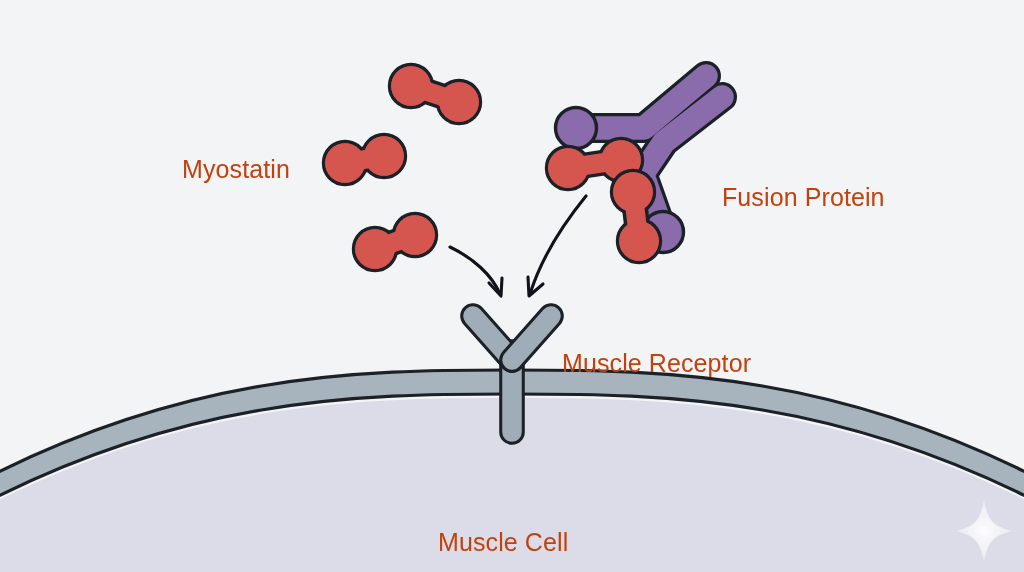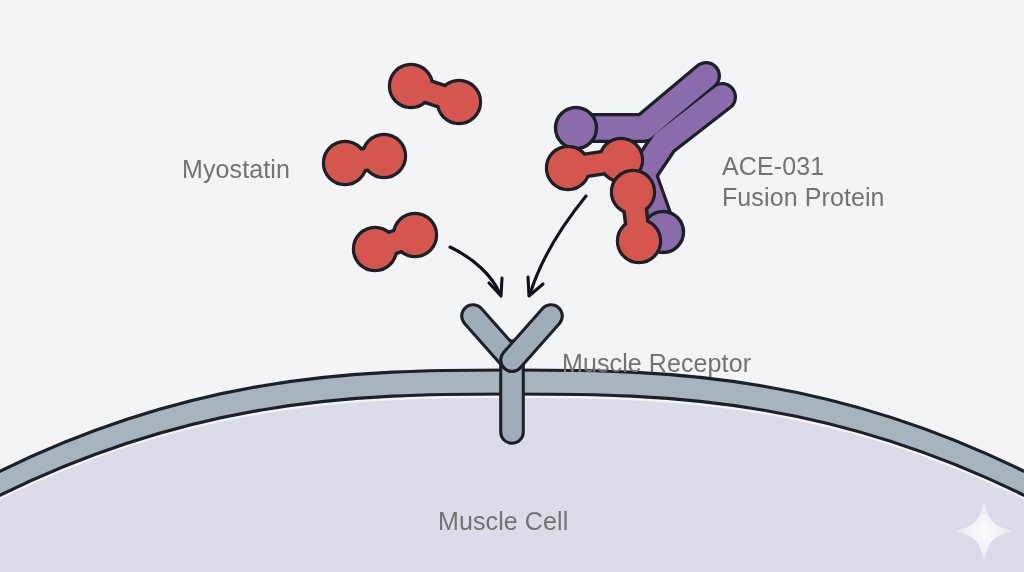--- a/index.html
+++ b/index.html
@@ -17,31 +17,31 @@
   }
   #scene {
     position: absolute;
     inset: 0;
     width: 1024px;
     height: 572px;
     display: block;
   }
   .lbl {
     position: absolute;
-    color: #737373;
+    color: #c2410c;
     font-family: "Liberation Sans", sans-serif;
     font-size: 25px;
     line-height: 31px;
     white-space: pre;
     letter-spacing: 0.1px;
   }
   #label-myostatin { left: 182px; top: 154px; }
   #label-ace031    { left: 722px; top: 151px; }
   #label-receptor  { left: 562px; top: 348px; }
-  #label-muscle    { left: 438px; top: 506px; }
+  #label-muscle    { left: 438px; top: 527px; }
 </style>
 </head>
 <body>
 
 <div id="stage">
 
   <svg id="scene" viewBox="0 0 1024 572" xmlns="http://www.w3.org/2000/svg">
 
     <defs>
       <clipPath id="clipStage">
@@ -156,19 +156,19 @@
                C 988 521 993 526 1012 531
                C 993 536 988 541 984 562
                C 980 541 975 536 956 531
                C 975 526 980 521 984 500 Z" fill="url(#sparkleGrad)"></path>
 
     </g>
   </svg>
 
   <div class="lbl" id="label-myostatin">Myostatin</div>
 
-  <div class="lbl" id="label-ace031"><span>ACE-031</span><br><span>Fusion Protein</span></div>
+  <div class="lbl" id="label-ace031"><br><span>Fusion Protein</span></div>
 
   <div class="lbl" id="label-receptor">Muscle Receptor</div>
 
   <div class="lbl" id="label-muscle">Muscle Cell</div>
 
 </div>
 
 </body></html>

